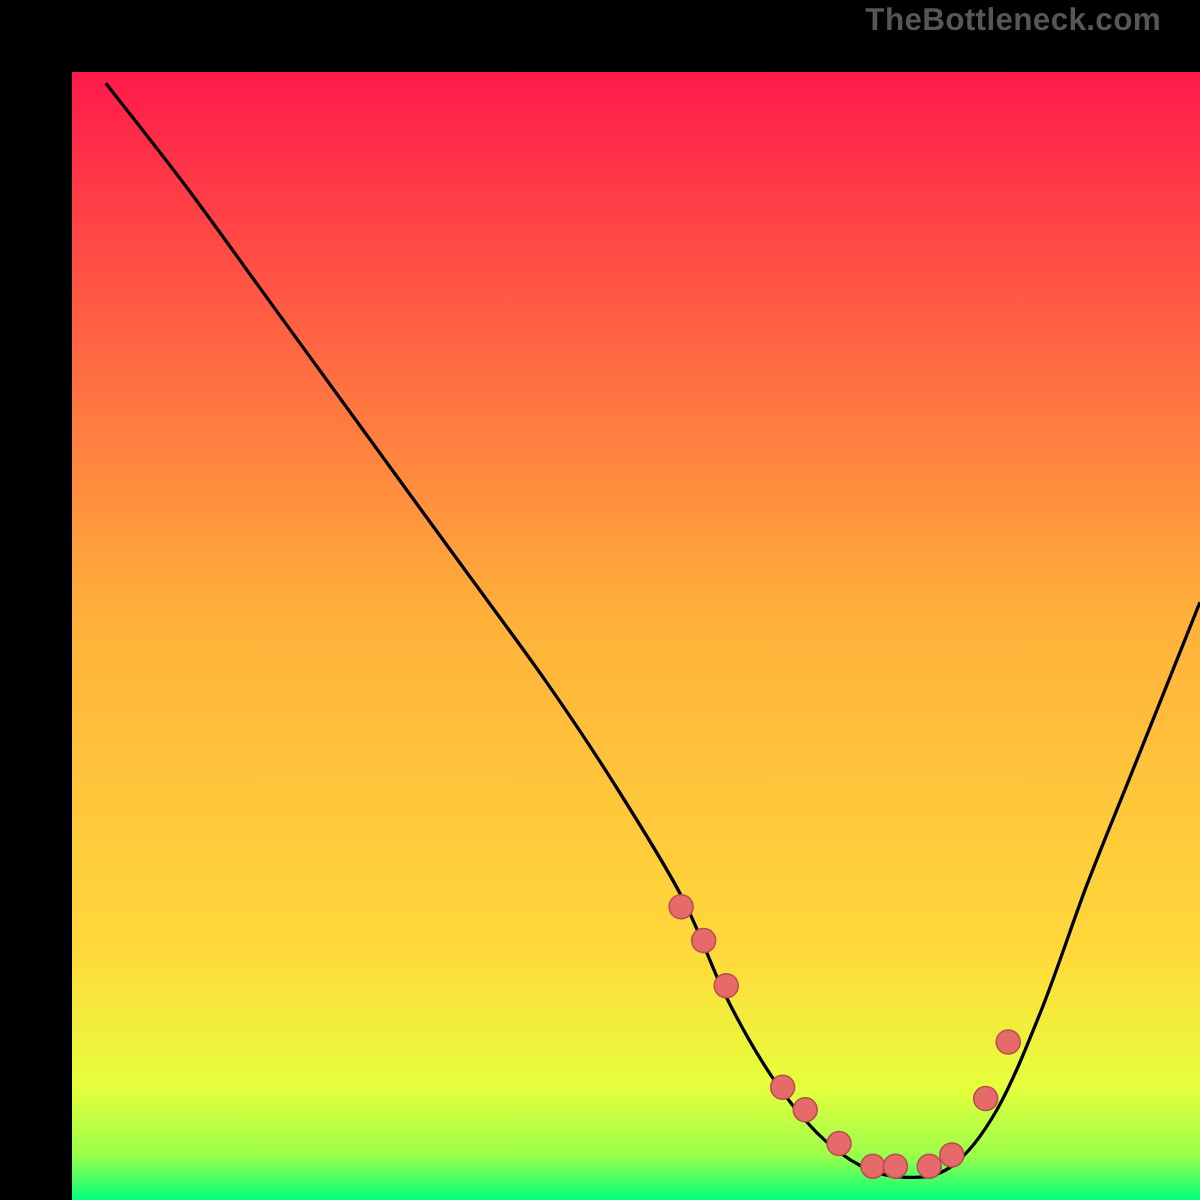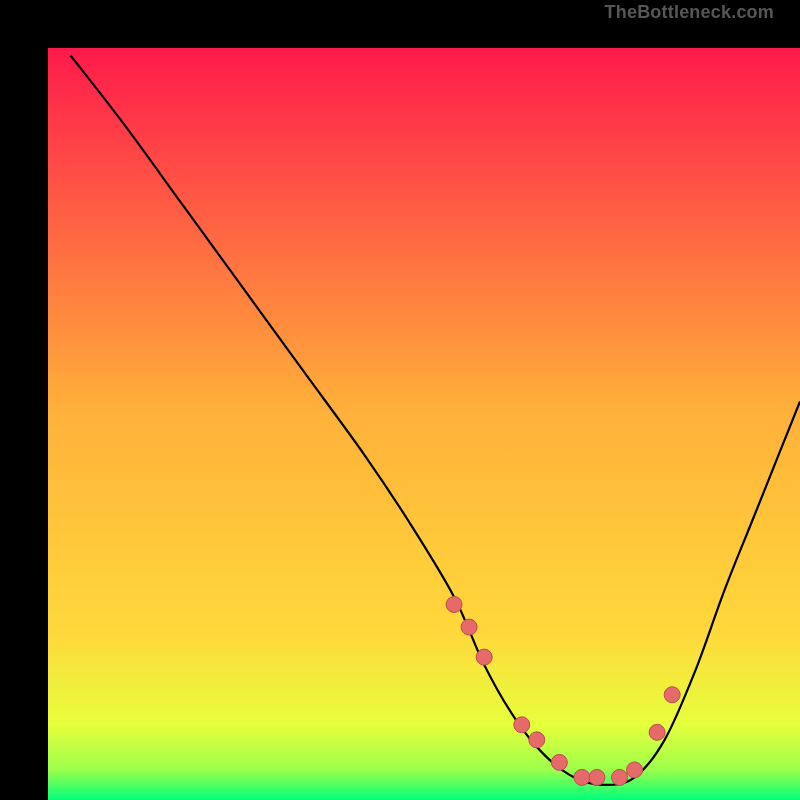--- a/index.html
+++ b/index.html
@@ -16,21 +16,21 @@
     top: 24px;
     width: 752px;
     height: 752px;
     background: #000;
   }
   .watermark {
     position: absolute;
     top: 2px;
     right: 26px;
     font-family: Arial, Helvetica, sans-serif;
-    font-size: 18px;
+    font-size: 21px;
     font-weight: bold;
     color: #565656;
     letter-spacing: 0.2px;
   }
   svg {
     position: absolute;
     left: 24px;
     top: 24px;
   }
 </style>

